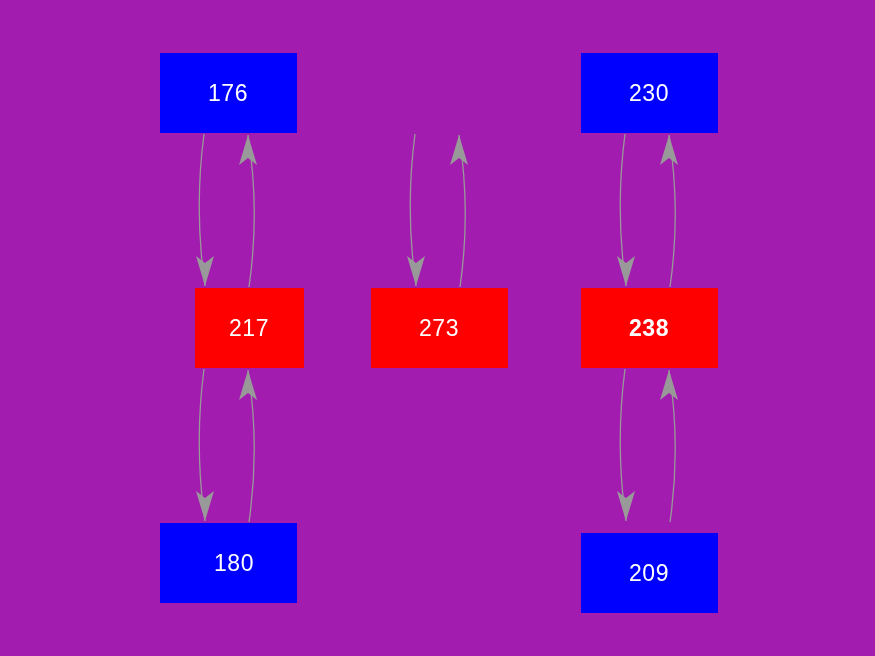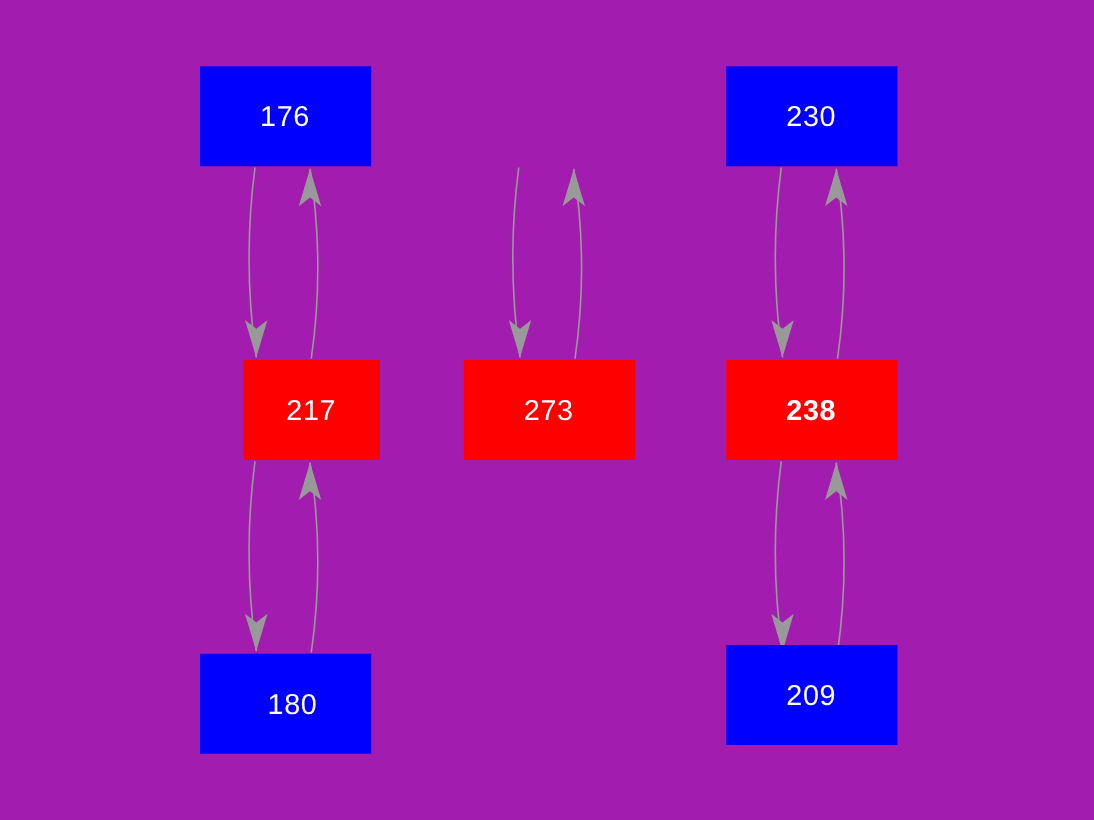--- a/index.html
+++ b/index.html
@@ -77,16 +77,16 @@
   </div>
   <div class="node" style="left: 370.5px; top: 288px; width: 137px; height: 80px; background: rgb(255, 0, 0);">
     <span style="color: rgb(255, 255, 255);">273</span>
   </div>
   <div class="node" style="left: 580.5px; top: 288px; width: 137px; height: 80px; background: rgb(255, 0, 0);">
     <span style="color: rgb(255, 255, 255); font-weight: bold;">238</span>
   </div>
   <div class="node" style="left: 159.5px; top: 523px; width: 137px; height: 80px; background: rgb(0, 0, 255);">
     <span style="color: rgb(255, 255, 255); margin-left: 12px;">180</span>
   </div>
-  <div class="node" style="left: 580.5px; top: 516px; width: 137px; height: 80px; background: rgb(0, 0, 255);">
+  <div class="node" style="left: 580.5px; top: 533px; width: 137px; height: 80px; background: rgb(0, 0, 255);">
     <span style="color: rgb(255, 255, 255);">209</span>
   </div>
 </div>
 
 </body></html>

